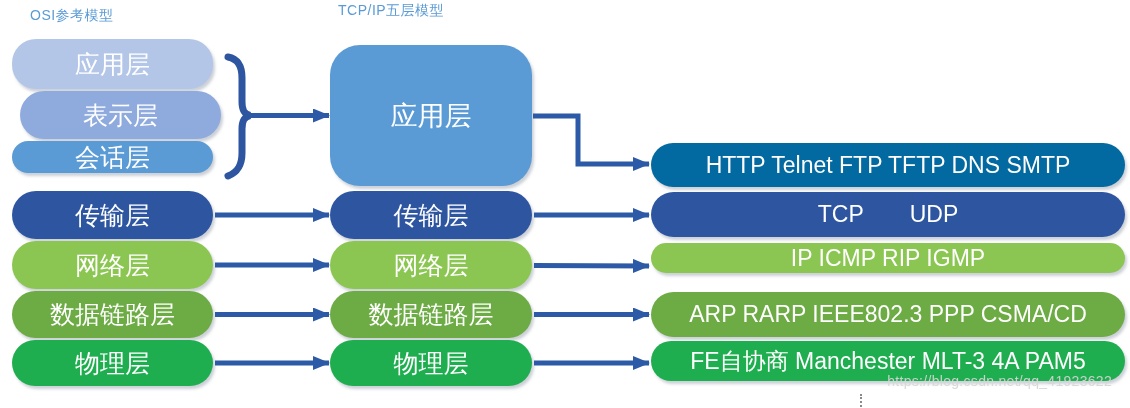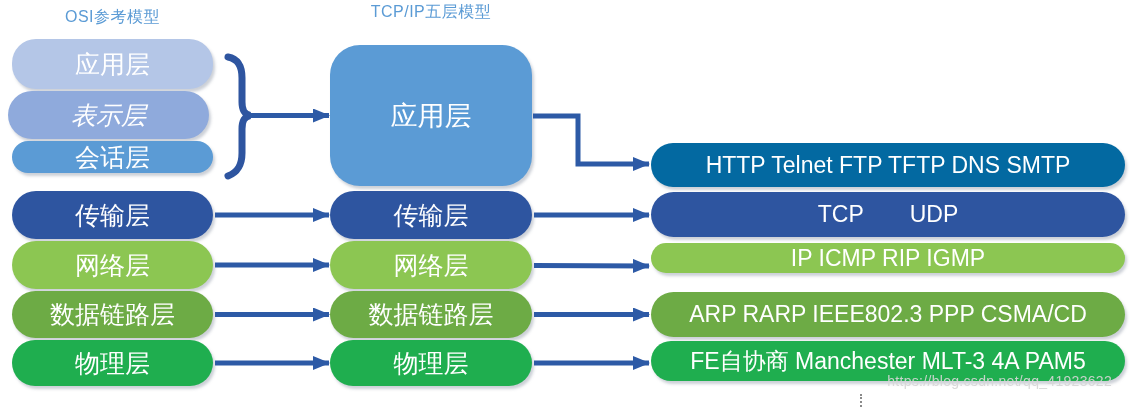--- a/index.html
+++ b/index.html
@@ -5,24 +5,23 @@
   html,body{margin:0;padding:0;background:#ffffff;}
   .canvas{
     position:relative;
     width:1130px;height:408px;
     background:#ffffff;
     font-family:"Liberation Sans","DejaVu Sans",sans-serif;
     overflow:hidden;
   }
   .hdr{
     position:absolute;
-    font-size:16px;
+    font-size:14px;
     font-weight:400;
     color:#5b9bd5;
-    text-align:center;
     letter-spacing:.5px;
   }
   .box{
     position:absolute;
     display:flex;
     align-items:center;
     justify-content:center;
     color:#ffffff;
     font-size:25px;
     box-shadow:2px 3px 3px rgba(110,120,140,.35);
@@ -53,21 +52,21 @@
 <body>
 
 <div class="canvas">
 
   <div class="hdr" style="left:30px;top:7px;width:165px;">OSI参考模型</div>
   <div class="hdr" style="left:338px;top:2px;width:186px;">TCP/IP五层模型</div>
 
   <div class="box pill" style="left: 12px; top: 39px; width: 201px; height: 50px; background: rgb(180, 198, 231);">
     <span>应用层</span>
   </div>
-  <div class="box pill" style="left: 8px; top: 91px; width: 201px; height: 48px; background: rgb(143, 170, 220); font-style: italic;">
+  <div class="box pill" style="left: 20px; top: 91px; width: 201px; height: 48px; background: rgb(143, 170, 220);">
     <span>表示层</span>
   </div>
   <div class="box pill" style="left: 12px; top: 141px; width: 201px; height: 32px; background: rgb(91, 155, 213);">
     <span>会话层</span>
   </div>
   <div class="box pill" style="left: 12px; top: 191px; width: 201px; height: 48px; background: rgb(46, 85, 160);">
     <span>传输层</span>
   </div>
   <div class="box pill" style="left: 12px; top: 241px; width: 201px; height: 48px; background: rgb(140, 198, 82);">
     <span>网络层</span>

